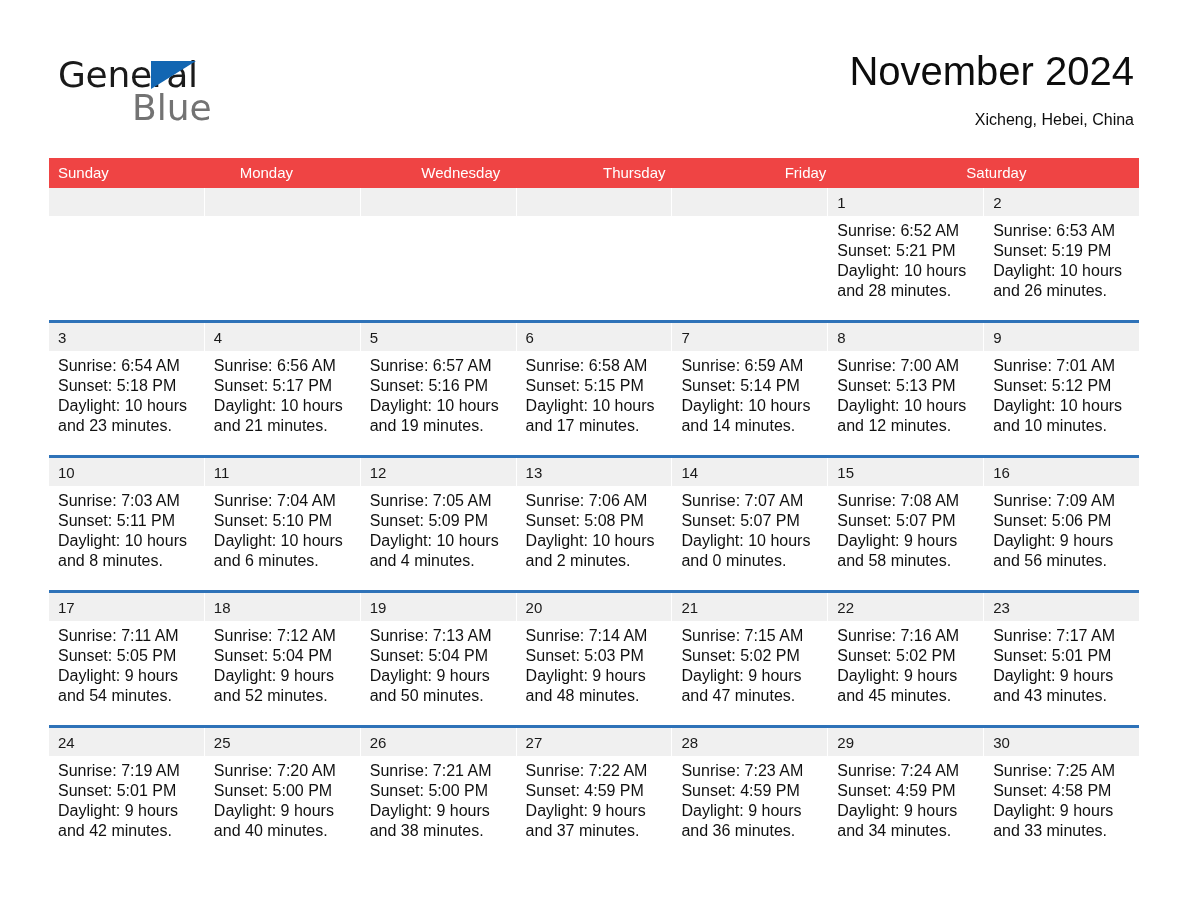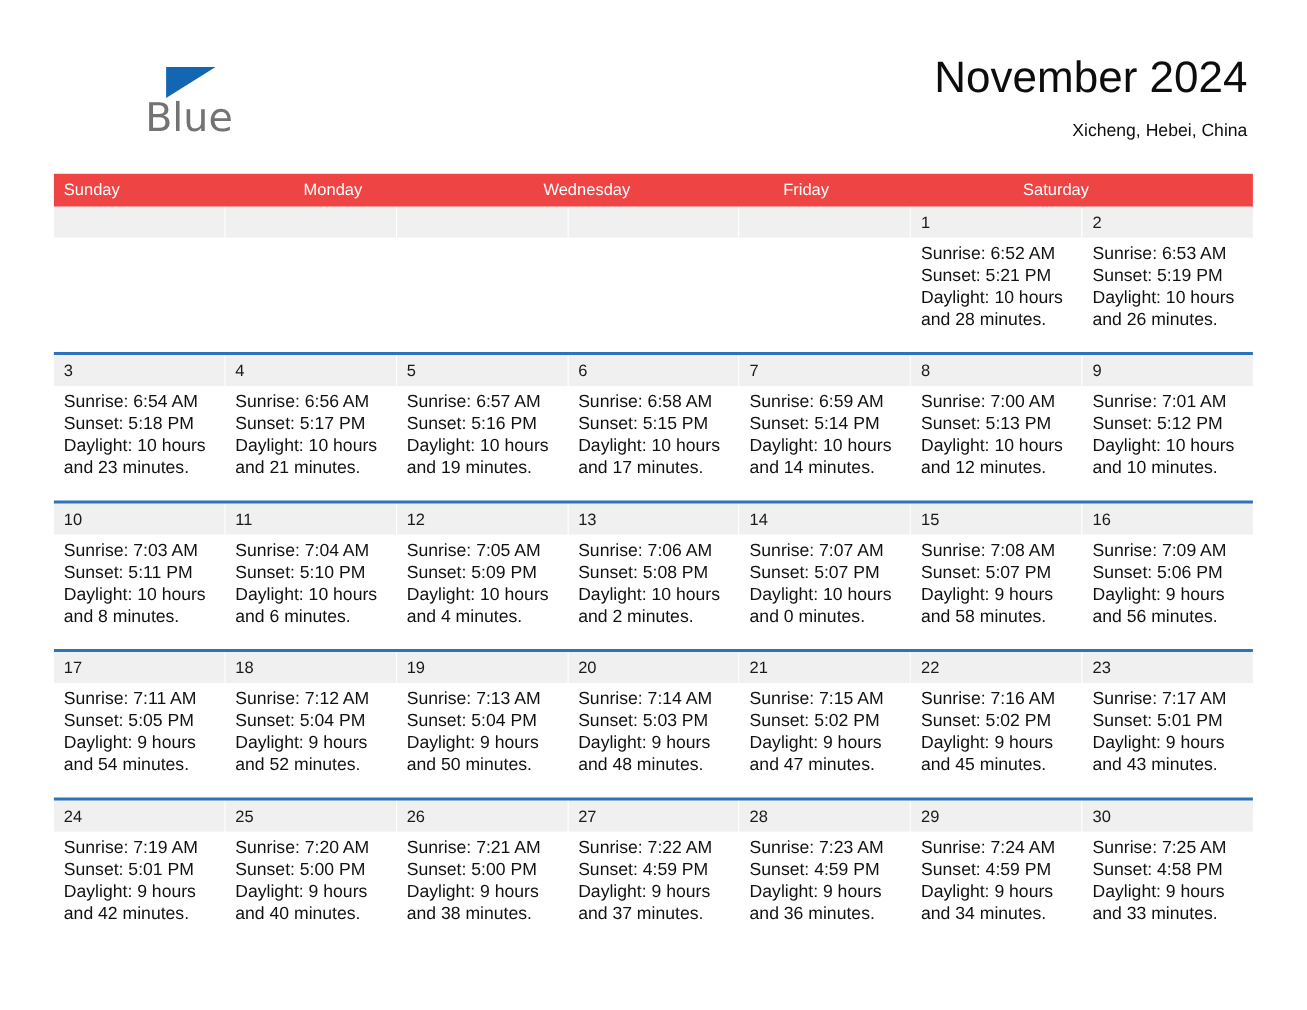--- a/index.html
+++ b/index.html
@@ -150,37 +150,39 @@
   .day-info div { white-space: nowrap; }
 </style>
 </head>
 <body>
 
 <div class="page">
 
   <div class="header">
 
     <div class="brand">
+      <span class="brand-general">General</span>
       <span class="brand-triangle"></span>
       <span class="brand-blue">Blue</span>
     </div>
 
     <div class="title-block">
       <div class="month-title">November 2024</div>
       <div class="location-title">Xicheng, Hebei, China</div>
     </div>
 
   </div>
 
   <div class="calendar">
 
     <div class="weekday-row">
       <div class="weekday">Sunday</div>
       <div class="weekday">Monday</div>
       <div class="weekday">Wednesday</div>
+      <div class="weekday">Thursday</div>
       <div class="weekday">Friday</div>
       <div class="weekday">Saturday</div>
     </div>
 
     <div id="weeks-container">
         <div class="week-row">
           <div class="week-inner">
             <div class="day-cell">
               <div class="day-number-strip empty"></div>
             </div>

